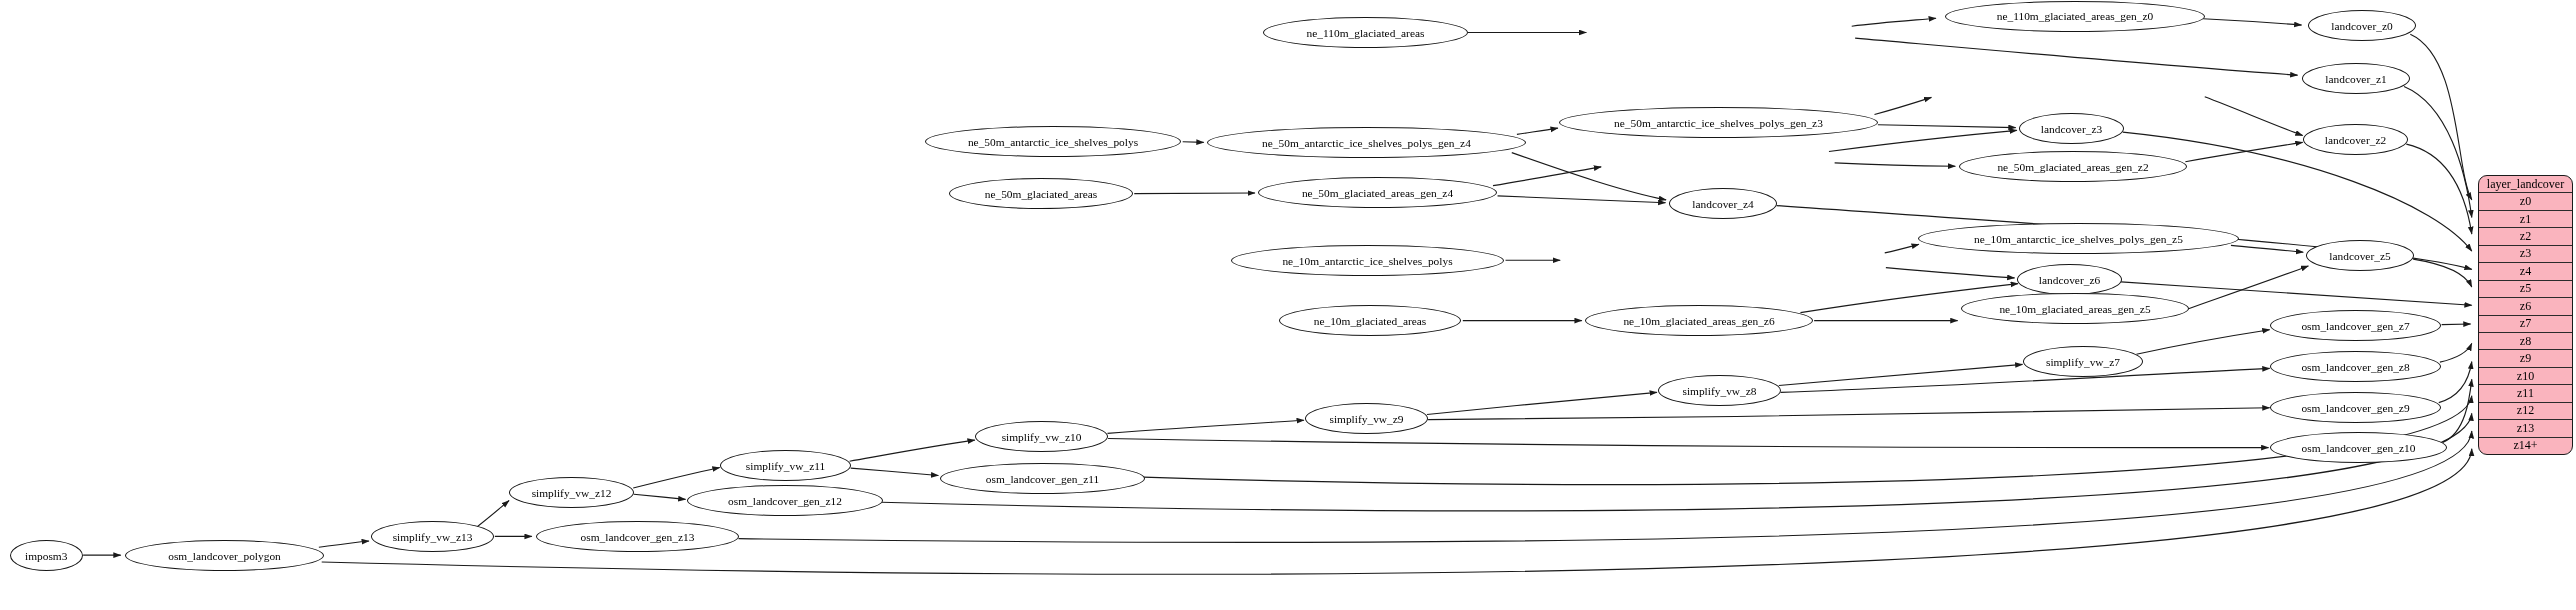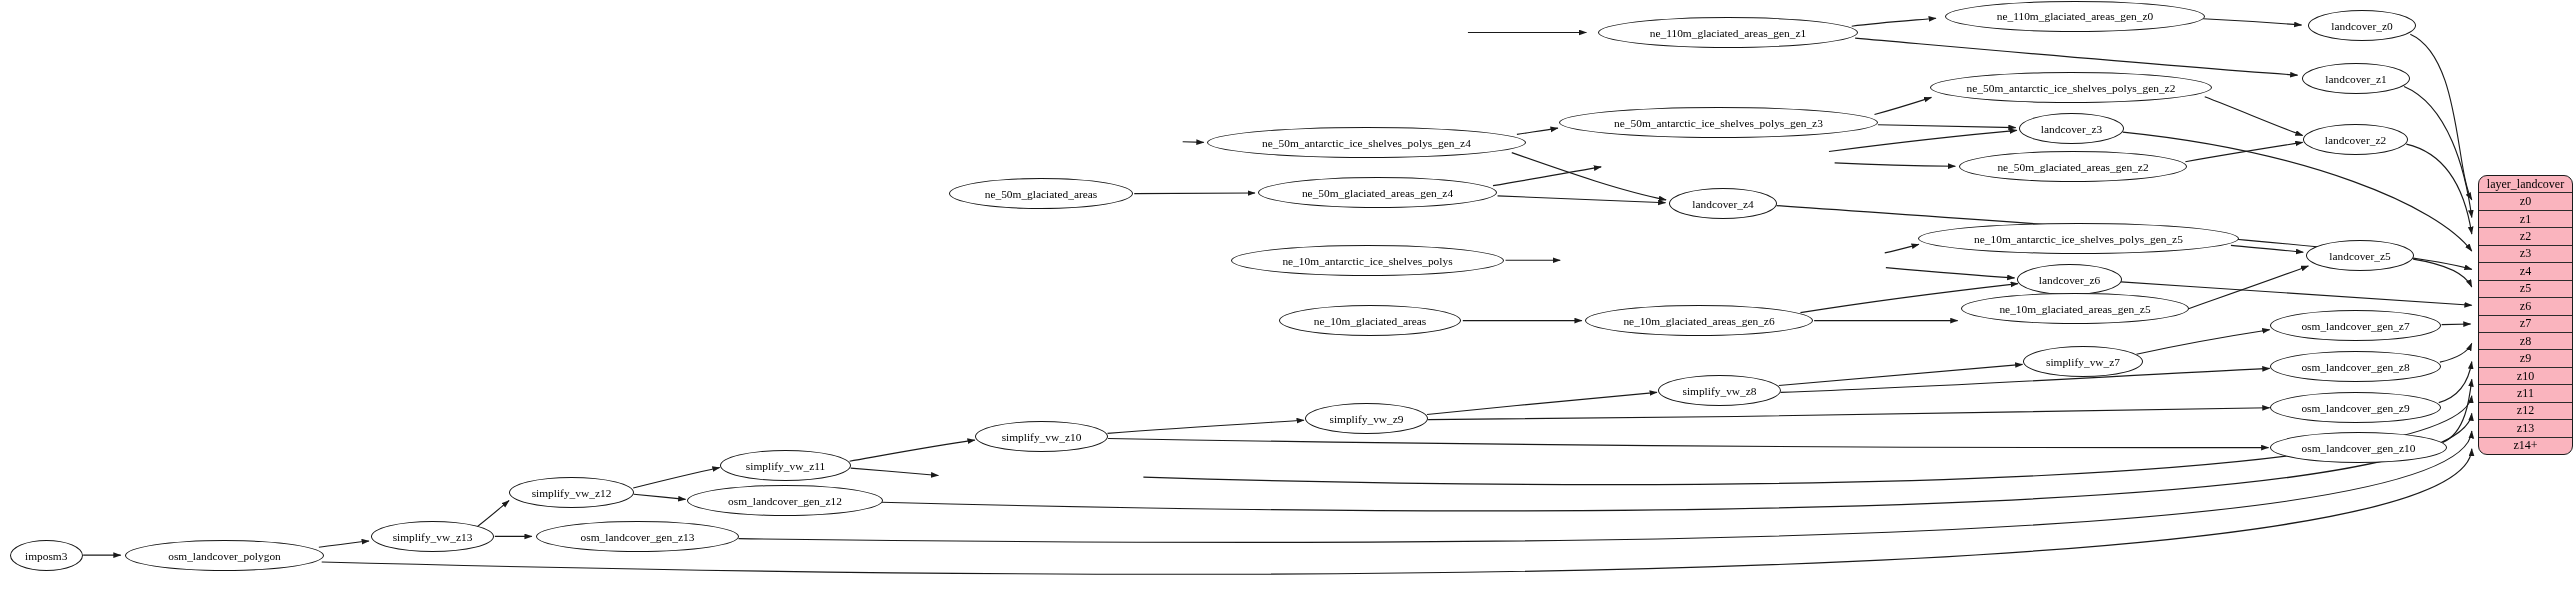--- a/index.html
+++ b/index.html
@@ -77,25 +77,25 @@
     <path class="edge" d="M 1113 868 C 1145 871, 1173 874, 1204 877" marker-end="url(#arrow)"></path>
     <path class="edge" d="M 1548 882 C 2800 915, 4322 905, 4341 726" marker-end="url(#arrow)"></path>
     <path class="edge" d="M 838 925 C 860 908, 876 894, 894 879" marker-end="url(#arrow)"></path>
     <path class="edge" d="M 869 942 L 934 942" marker-end="url(#arrow)"></path>
     <path class="edge" d="M 1297 946 C 2800 966, 4328 952, 4341 757" marker-end="url(#arrow)"></path>
     <path class="edge" d="M 146 975 L 212 975" marker-end="url(#arrow)"></path>
     <path class="edge" d="M 560 961 C 590 957, 618 953, 648 950" marker-end="url(#arrow)"></path>
     <path class="edge" d="M 565 987 C 2300 1032, 4333 1022, 4341 788" marker-end="url(#arrow)"></path>
   </svg>
 
-  <div class="node" style="left:1598px;top:17px;width:260px;height:31px">ne_110m_glaciated_areas_gen_z1</div>
+  <div class="node" style="left:1263px;top:17px;width:205px;height:31px">ne_110m_glaciated_areas</div>
   <div class="node" style="left:1945px;top:0.6px;width:260px;height:31px">ne_110m_glaciated_areas_gen_z0</div>
   <div class="node" style="left:2308px;top:10.2px;width:108px;height:31px">landcover_z0</div>
   <div class="node" style="left:2302px;top:63px;width:108px;height:31px">landcover_z1</div>
-  <div class="node" style="left:1930px;top:72px;width:282px;height:31px">ne_50m_antarctic_ice_shelves_polys_gen_z2</div>
+  <div class="node" style="left:925px;top:126px;width:256px;height:31px">ne_50m_antarctic_ice_shelves_polys</div>
   <div class="node" style="left:1207px;top:127px;width:319px;height:31px">ne_50m_antarctic_ice_shelves_polys_gen_z4</div>
   <div class="node" style="left:1559px;top:107px;width:319px;height:31px">ne_50m_antarctic_ice_shelves_polys_gen_z3</div>
   <div class="node" style="left:2019px;top:113px;width:105px;height:31px">landcover_z3</div>
   <div class="node" style="left:2303px;top:124px;width:105px;height:31px">landcover_z2</div>
   <div class="node" style="left:1959px;top:151px;width:228px;height:31px">ne_50m_glaciated_areas_gen_z2</div>
   <div class="node" style="left:949px;top:178px;width:184px;height:31px">ne_50m_glaciated_areas</div>
   <div class="node" style="left:1258px;top:177px;width:239px;height:31px">ne_50m_glaciated_areas_gen_z4</div>
   <div class="node" style="left:1669px;top:188px;width:108px;height:31px">landcover_z4</div>
   <div class="node" style="left:1918px;top:223px;width:321px;height:31px">ne_10m_antarctic_ice_shelves_polys_gen_z5</div>
   <div class="node" style="left:2306px;top:240px;width:108px;height:31px">landcover_z5</div>
@@ -106,20 +106,21 @@
   <div class="node" style="left:1961px;top:293px;width:228px;height:31px">ne_10m_glaciated_areas_gen_z5</div>
   <div class="node" style="left:2270px;top:310px;width:171px;height:31px">osm_landcover_gen_z7</div>
   <div class="node" style="left:2023px;top:346px;width:120px;height:31px">simplify_vw_z7</div>
   <div class="node" style="left:2270px;top:351px;width:171px;height:31px">osm_landcover_gen_z8</div>
   <div class="node" style="left:1658px;top:375px;width:123px;height:31px">simplify_vw_z8</div>
   <div class="node" style="left:2270px;top:392px;width:171px;height:31px">osm_landcover_gen_z9</div>
   <div class="node" style="left:1305px;top:403px;width:123px;height:31px">simplify_vw_z9</div>
   <div class="node" style="left:975px;top:421px;width:133px;height:31px">simplify_vw_z10</div>
   <div class="node" style="left:2270px;top:432px;width:177px;height:31px">osm_landcover_gen_z10</div>
   <div class="node" style="left:720px;top:450px;width:131px;height:31px">simplify_vw_z11</div>
+  <div class="node" style="left:940px;top:463px;width:205px;height:31px">osm_landcover_gen_z11</div>
   <div class="node" style="left:509px;top:477px;width:125px;height:31px">simplify_vw_z12</div>
   <div class="node" style="left:687px;top:485px;width:196px;height:31px">osm_landcover_gen_z12</div>
   <div class="node" style="left:371px;top:521px;width:123px;height:31px">simplify_vw_z13</div>
   <div class="node" style="left:536px;top:521px;width:203px;height:31px">osm_landcover_gen_z13</div>
   <div class="node" style="left:9.7px;top:540px;width:73px;height:31px">imposm3</div>
   <div class="node" style="left:125px;top:540px;width:199px;height:31px">osm_landcover_polygon</div>
 
   <div class="ltable">
     <div class="trow">layer_landcover</div>
     <div class="trow">z0</div>

